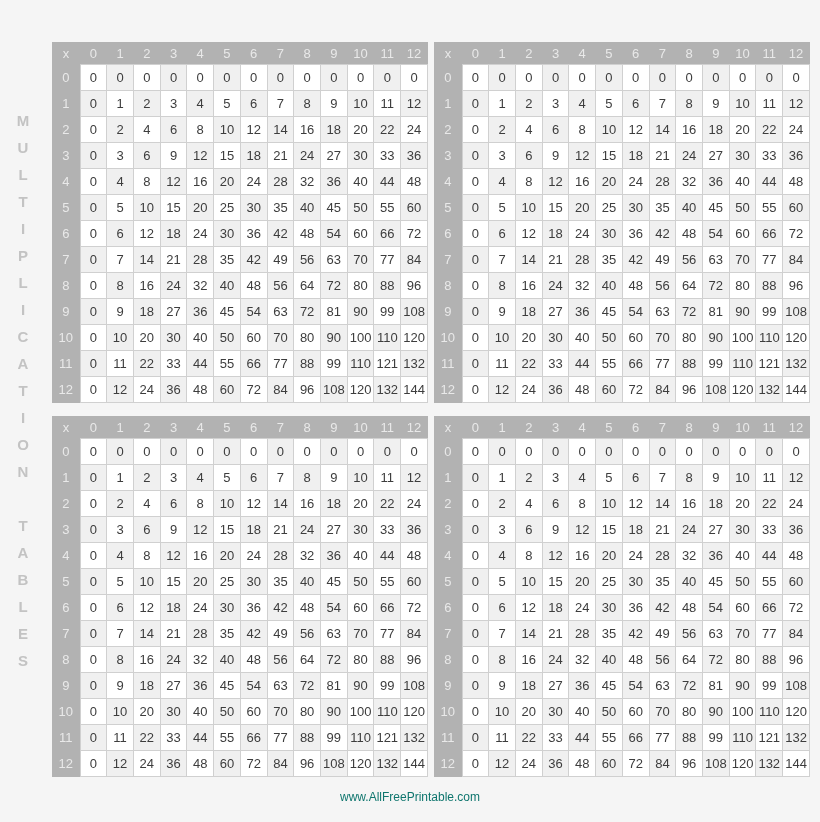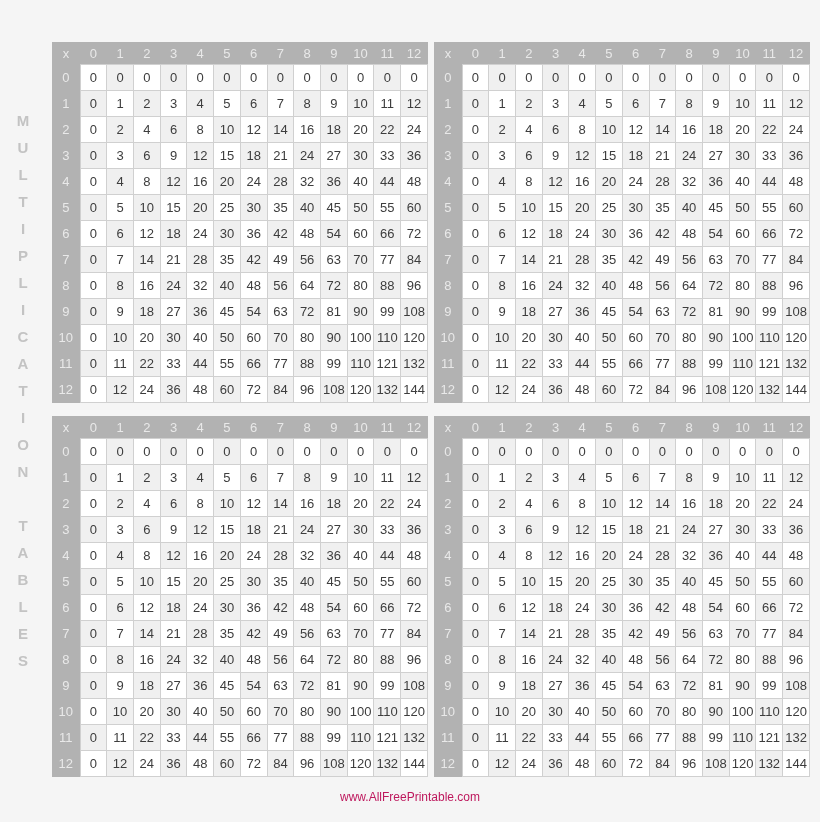--- a/index.html
+++ b/index.html
@@ -79,21 +79,21 @@
   .mult-table td.even { background: #ffffff; }
   .mult-table td.odd  { background: #f0f0f0; }
   
   .footer {
     position: absolute;
     left: 0;
     top: 790px;
     width: 100%;
     text-align: center;
     font-size: 12px;
-    color: #be185d;
+    color: #0f766e;
   }
 </style>
 </head>
 <body>
 
 <div class="page">
 
   <div class="side-label">
       <div class="side-letter">M</div>
       <div class="side-letter">U</div>

